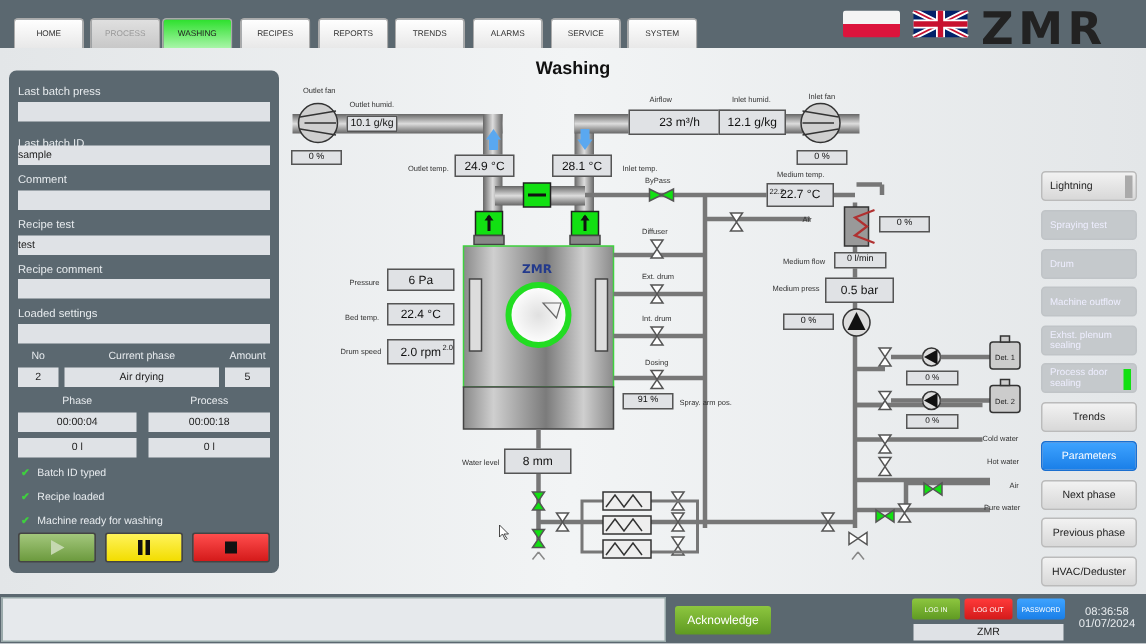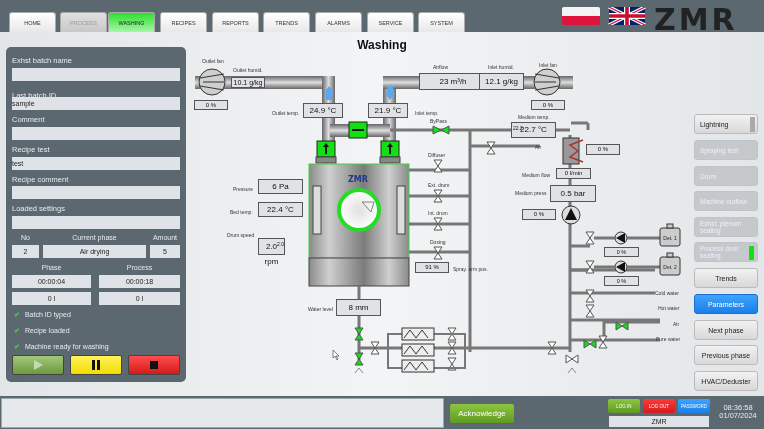--- a/index.html
+++ b/index.html
@@ -62,21 +62,21 @@
     <path d="M30,0 v30 M0,15 h60" stroke="#fff" stroke-width="10"></path>
     <path d="M30,0 v30 M0,15 h60" stroke="#C8102E" stroke-width="6"></path>
   </svg>
   <div class="logo">ZMR</div>
 </div>
 
 <div class="main"></div>
 <div class="title">Washing</div>
 
 <div class="leftpanel">
-  <div class="lp-label" style="top:9px">Exhst batch name</div>
+  <div class="lp-label" style="top:9px">Last batch press</div>
   <div class="lp-field" style="top:21px"></div>
   <div class="lp-label" style="top:44px">Last batch ID</div>
   <div class="lp-field" style="top:50px">sample</div>
   <div class="lp-label" style="top:68px">Comment</div>
   <div class="lp-field" style="top:80px"></div>
   <div class="lp-label" style="top:98px">Recipe test</div>
   <div class="lp-field" style="top:110px">test</div>
   <div class="lp-label" style="top:128px">Recipe comment</div>
   <div class="lp-field" style="top:139px"></div>
   <div class="lp-label" style="top:157px">Loaded settings</div>
@@ -277,21 +277,21 @@
 
   <path d="M333,350 v8 l2,-2 l2,4 l1,-1 l-2,-3 l3,0 z" fill="#fff" stroke="#333" stroke-width="0.6"></path>
 </svg>
 
 <div class="lbl" style="left:202px;top:58px">Outlet fan</div>
 <div class="val" style="left:194px;top:100px;width:34px;height:10px;font-size:6px;line-height:8px">0 %</div>
 <div class="lbl" style="left:233px;top:67px">Outlet humid.</div>
 <div class="val" style="left:231px;top:77px;width:34px;height:11px;font-size:7px;line-height:9px">10.1 g/kg</div>
 <div class="lbl" style="left:272px;top:110px">Outlet temp.</div>
 <div class="val" style="left:303px;top:103px;width:40px;height:15px;line-height:13px">24.9 °C</div>
-<div class="val" style="left:368px;top:103px;width:40px;height:15px;line-height:13px">21.9 °C</div>
+<div class="val" style="left:368px;top:103px;width:40px;height:15px;line-height:13px">28.1 °C</div>
 <div class="lbl" style="left:415px;top:110px">Inlet temp.</div>
 <div class="lbl" style="left:433px;top:64px">Airflow</div>
 <div class="val" style="left:419px;top:73px;width:68px;height:17px;line-height:15px">23 m³/h</div>
 <div class="lbl" style="left:488px;top:64px">Inlet humid.</div>
 <div class="val" style="left:479px;top:73px;width:45px;height:17px;line-height:15px">12.1 g/kg</div>
 <div class="lbl" style="left:539px;top:62px">Inlet fan</div>
 <div class="val" style="left:531px;top:100px;width:34px;height:10px;font-size:6px;line-height:8px">0 %</div>
 <div class="lbl" style="left:430px;top:118px">ByPass</div>
 <div class="lbl" style="left:518px;top:114px">Medium temp.</div>
 <div class="val" style="left:511px;top:122px;width:45px;height:16px;line-height:14px"><span style="position:absolute;left:1px;top:-2px;font-size:5px">22.2</span><span>22.7 °C</span></div>
@@ -312,21 +312,21 @@
 <div class="val" style="left:604px;top:276px;width:35px;height:10px;font-size:5.5px;line-height:8px">0 %</div>
 <div class="lbl" style="left:655px;top:290px">Cold water</div>
 <div class="lbl" style="left:658px;top:305px">Hot water</div>
 <div class="lbl" style="left:673px;top:321px">Air</div>
 <div class="lbl" style="left:656px;top:336px">Pure water</div>
 <div class="lbl" style="left:233px;top:186px">Pressure</div>
 <div class="val" style="left:258px;top:179px;width:45px;height:15px;line-height:13px">6 Pa</div>
 <div class="lbl" style="left:230px;top:209px">Bed temp.</div>
 <div class="val" style="left:258px;top:202px;width:45px;height:15px;line-height:13px">22.4 °C</div>
 <div class="lbl" style="left:227px;top:232px">Drum speed</div>
-<div class="val" style="left:258px;top:238px;width:27px;height:17px;line-height:15px"><span>2.0 rpm</span><span style="position:absolute;right:0;top:-2px;font-size:5px">2.0</span></div>
+<div class="val" style="left:258px;top:226px;width:45px;height:17px;line-height:15px"><span>2.0 rpm</span><span style="position:absolute;right:0;top:-2px;font-size:5px">2.0</span></div>
 <div style="position:absolute;left:348px;top:175px;font-size:8px;font-weight:bold;color:#233a8c;font-family:'DejaVu Sans',sans-serif">ZMR</div>
 <div class="lbl" style="left:308px;top:306px">Water level</div>
 <div class="val" style="left:336px;top:299px;width:45px;height:17px;line-height:15px">8 mm</div>
 
 <div class="rbtn" style="top:114px">
     <span>Lightning</span>
     <span style="position:absolute;right:2px;top:2px;width:5px;height:15px;background:#aaa"></span>
   </div>
 <div class="rbtn dis" style="top:140px">Spraying test</div>
 <div class="rbtn dis" style="top:166px">Drum</div>

